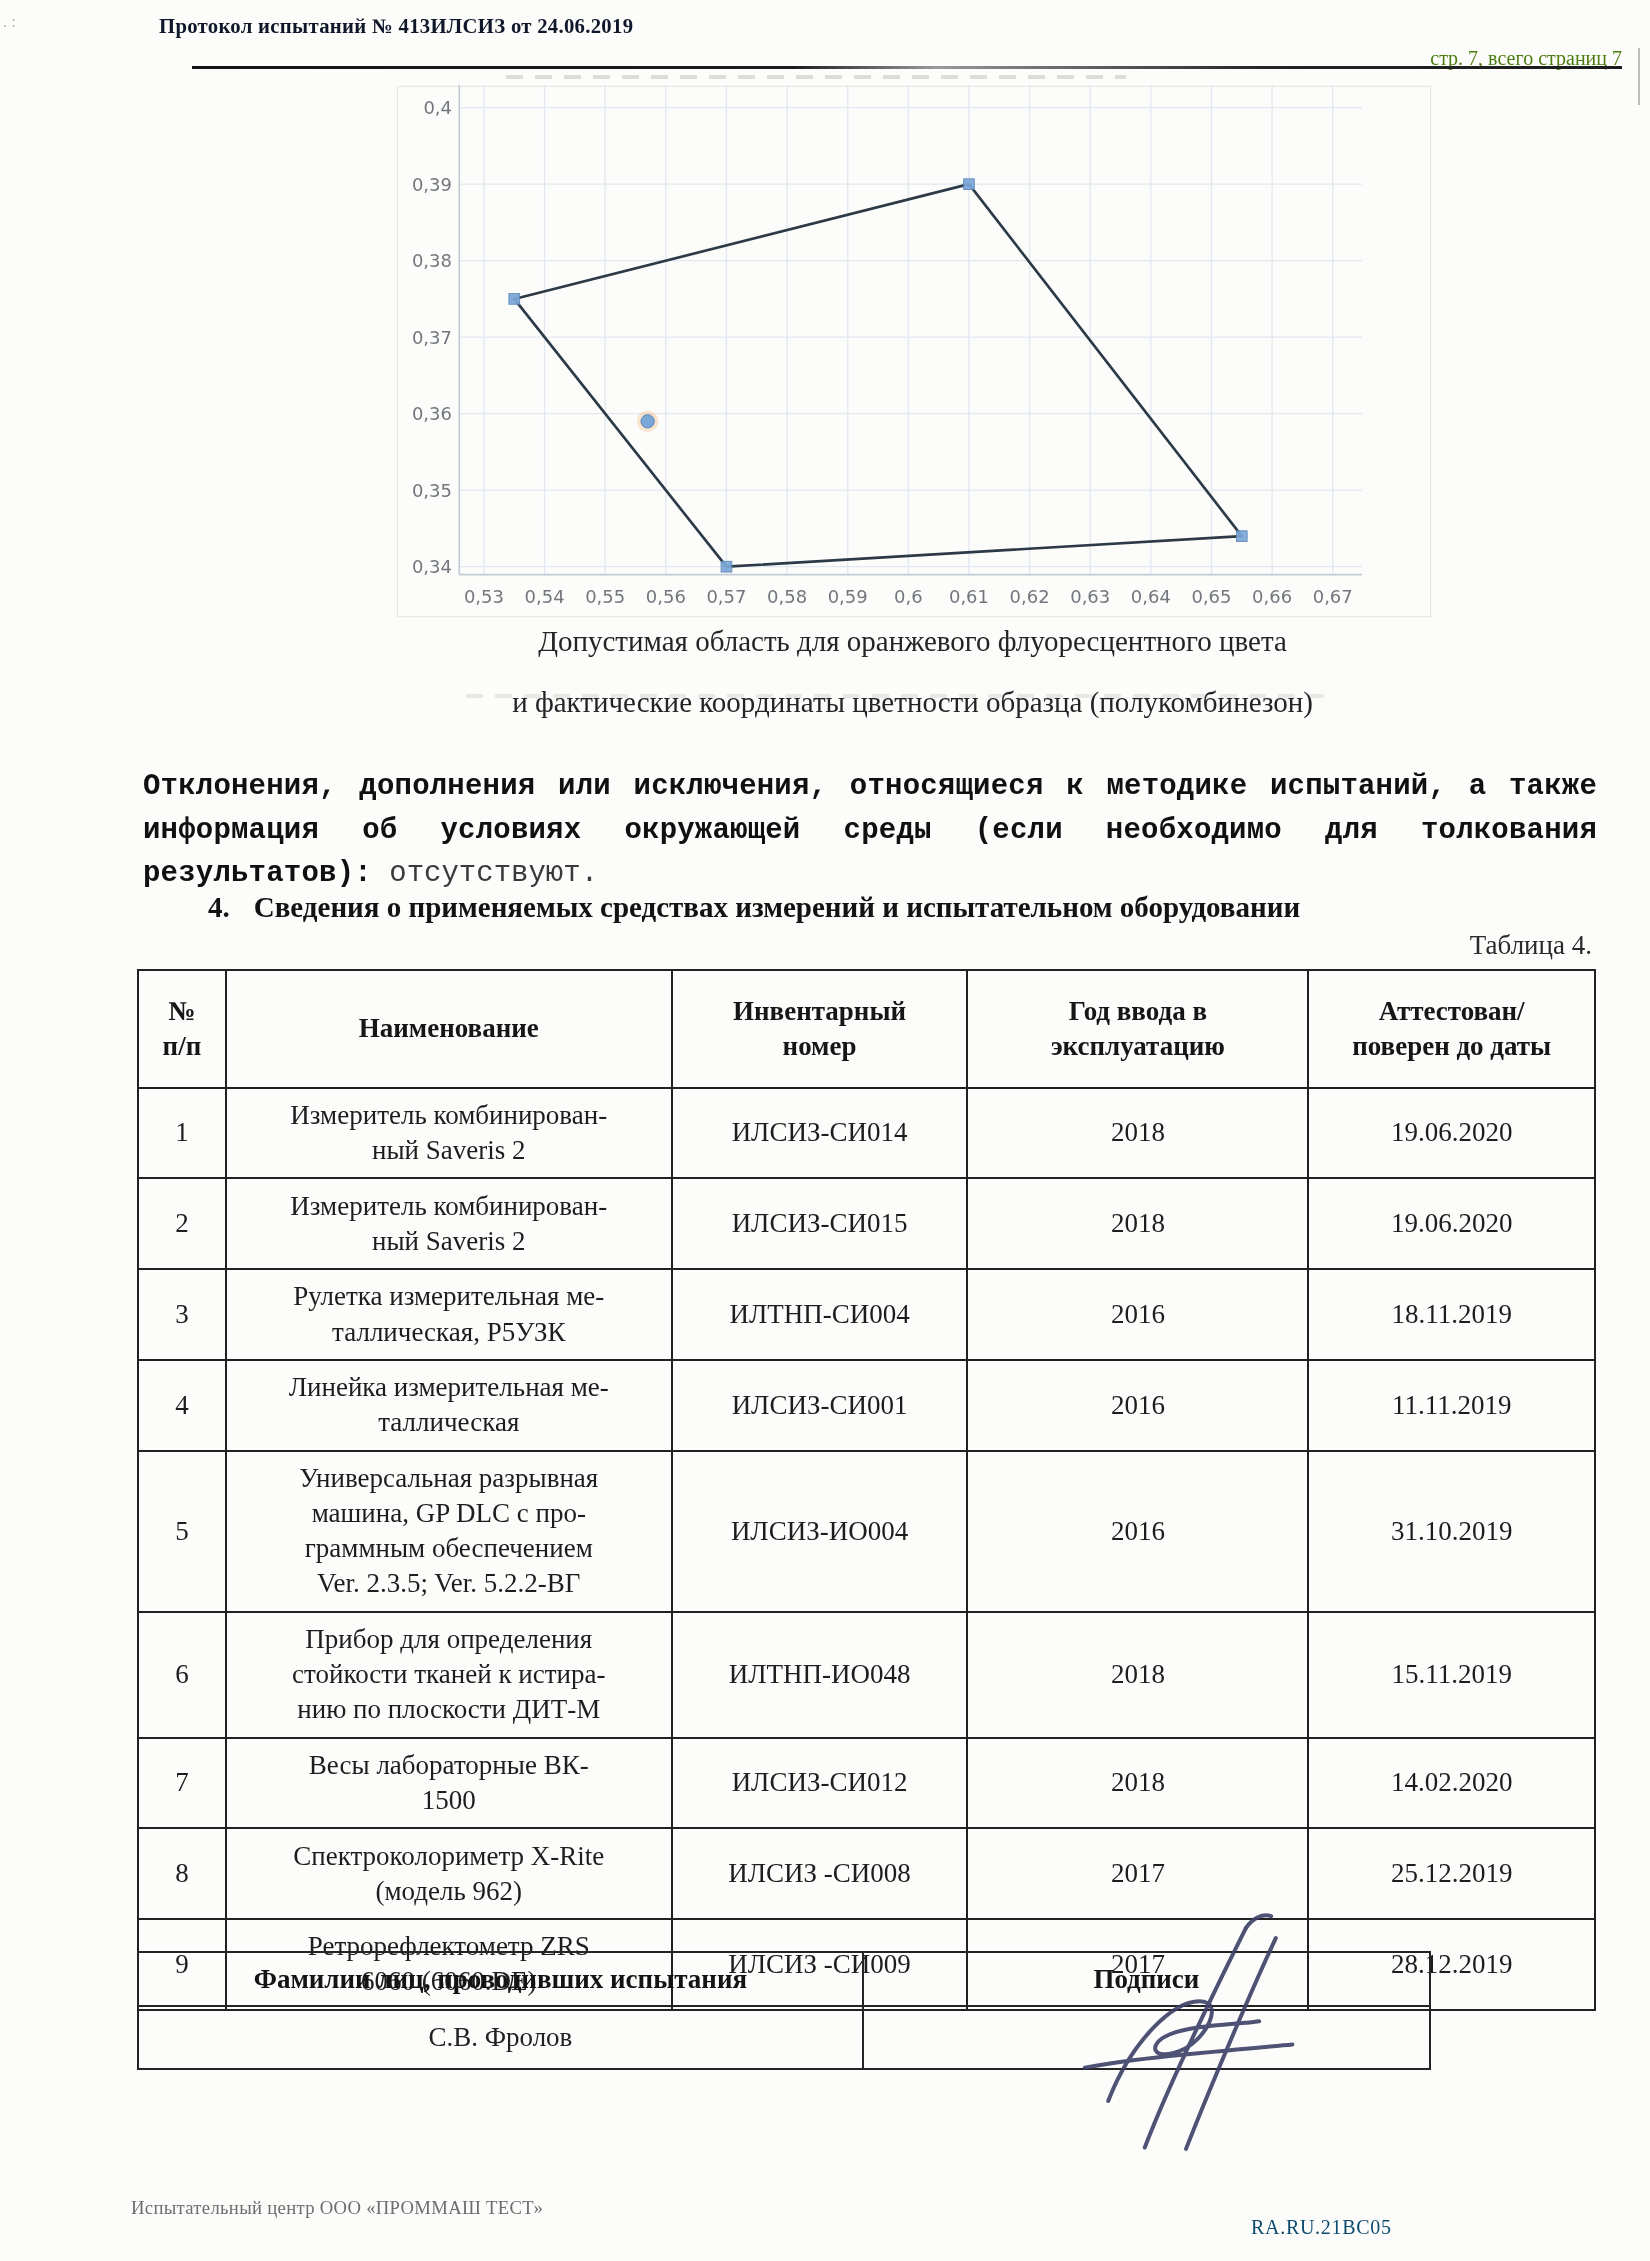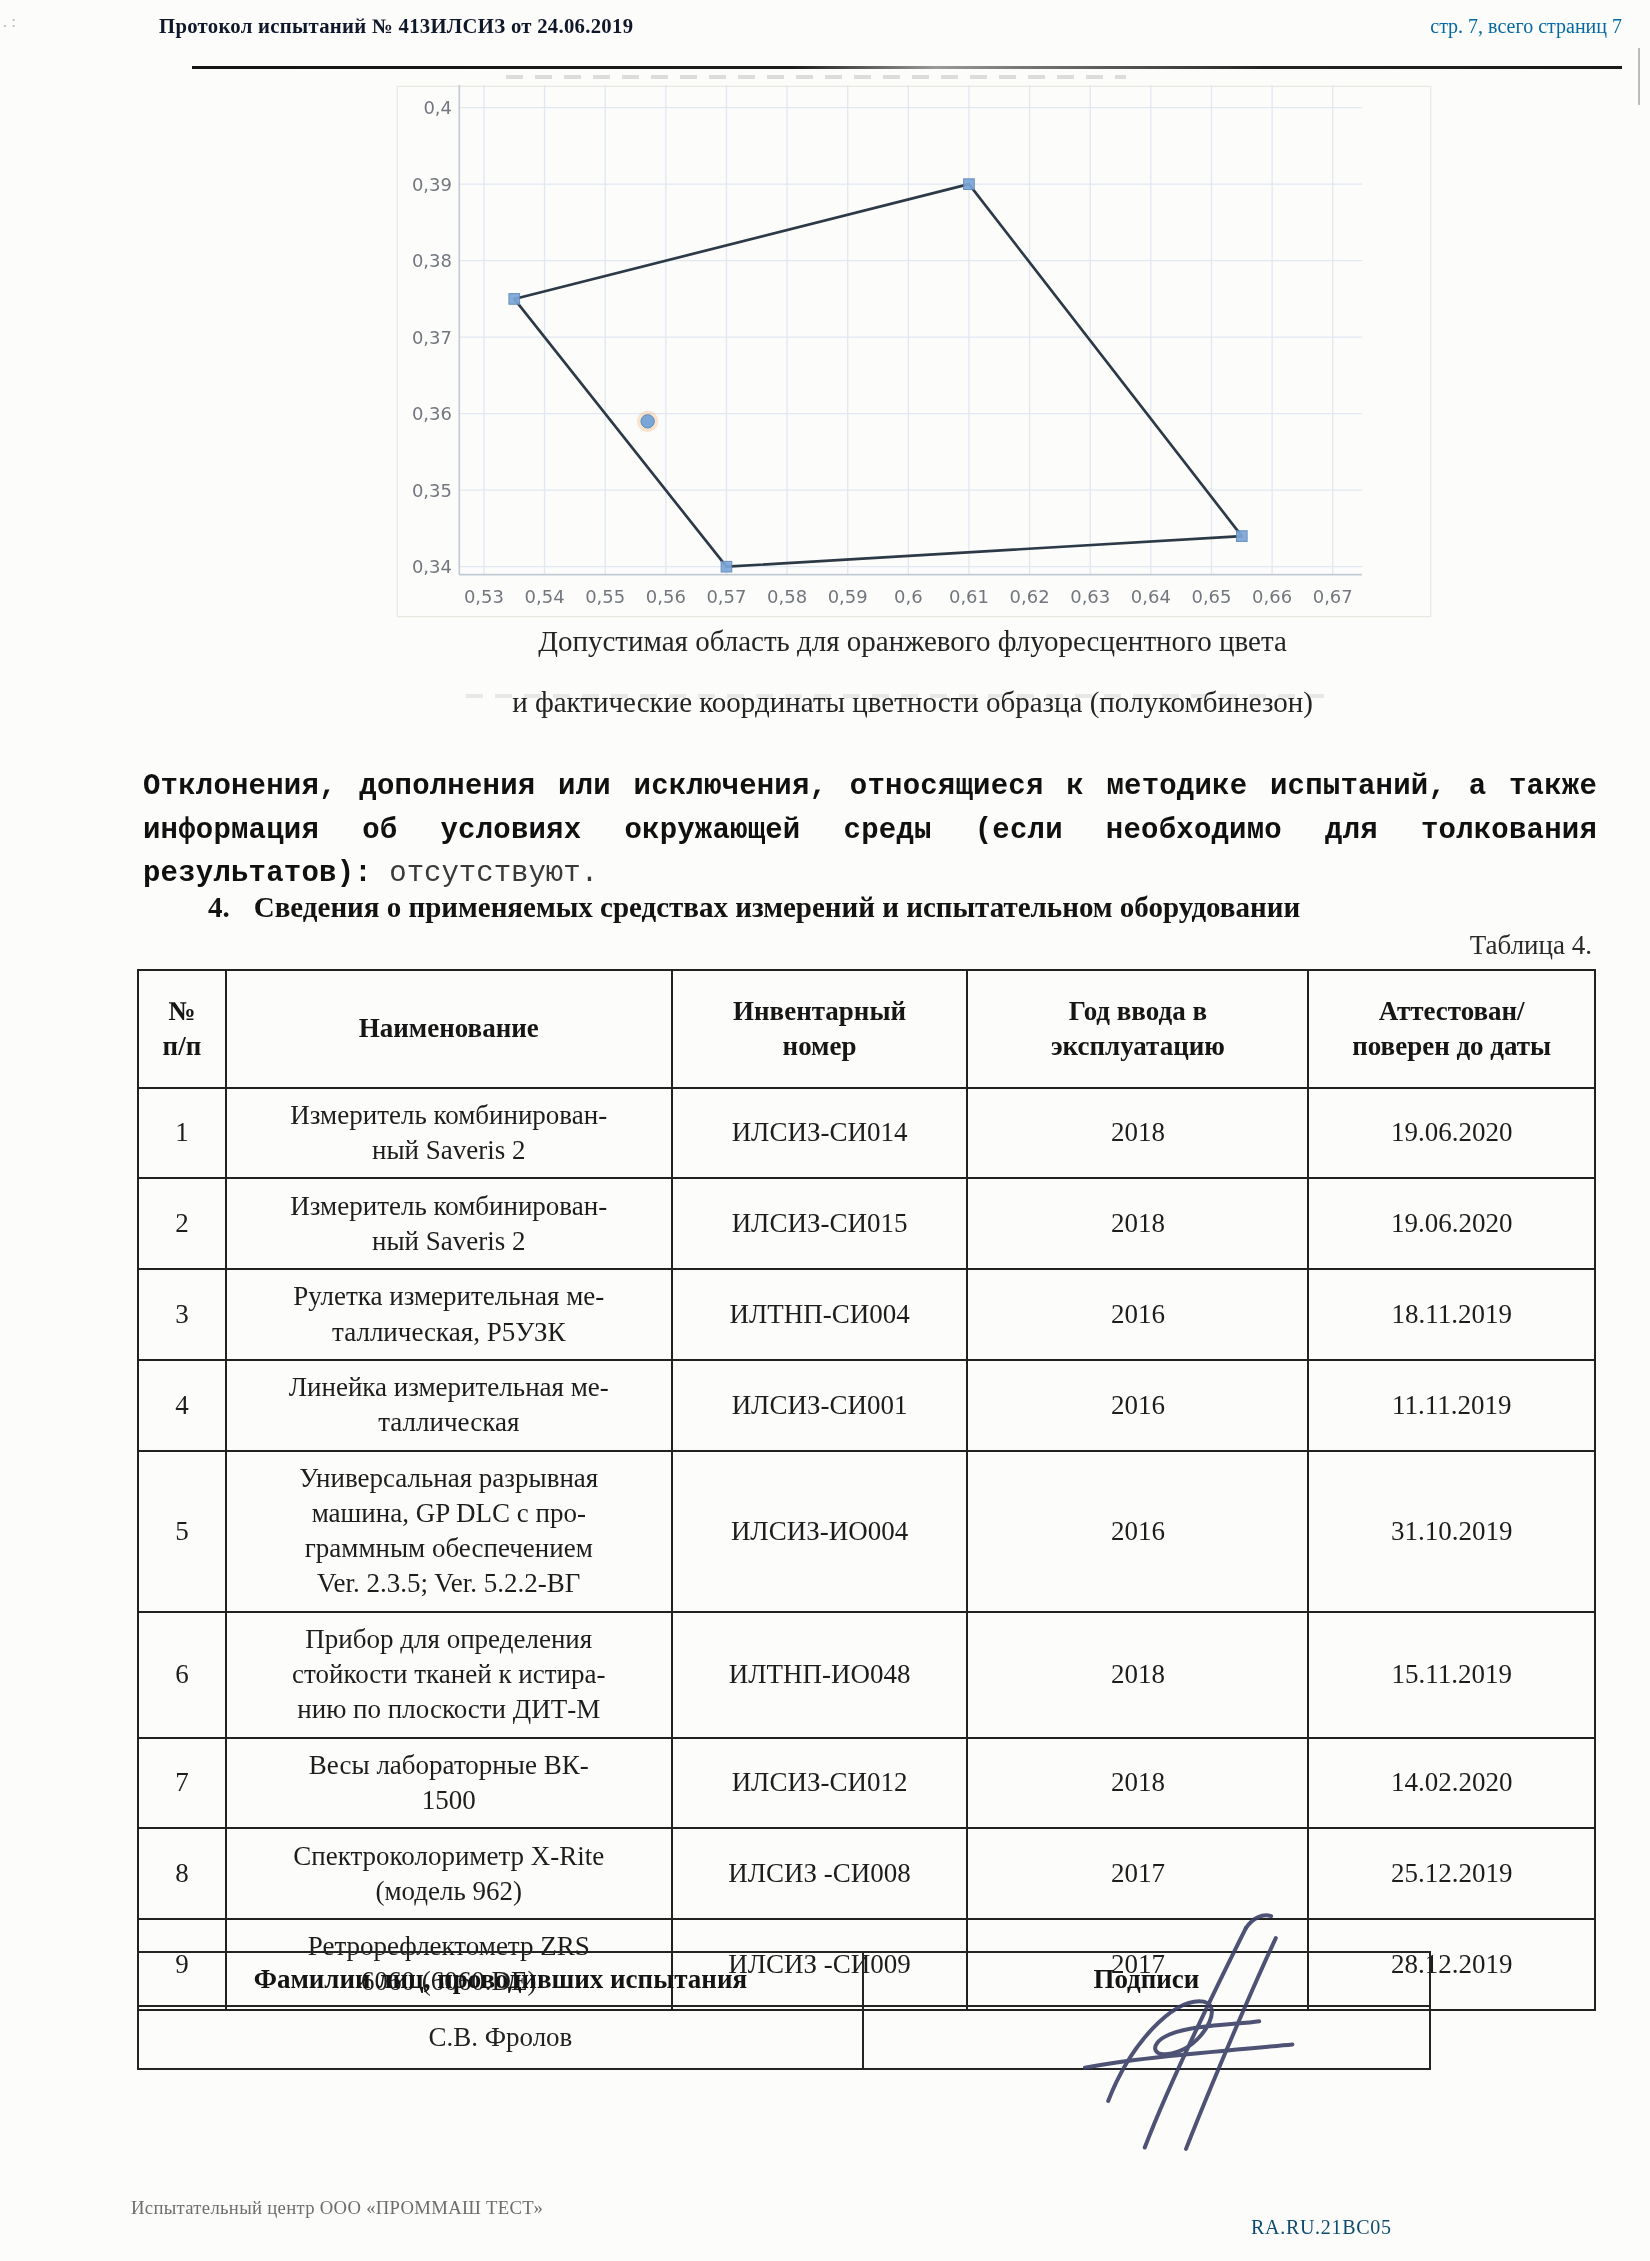--- a/index.html
+++ b/index.html
@@ -1,21 +1,21 @@
 <!DOCTYPE html>
 <html style="font-size:10.7px"><head>
 <meta charset="utf-8">
 <style>
   html,body{margin:0;padding:0;background:#e8e8e6;}
   .page{position:relative;width:1651px;height:2261px;background:#fcfcfa;overflow:hidden;
         font-family:"Liberation Serif","DejaVu Serif",serif;color:#1f1f1f;}
   
   .hdr{position:absolute;top:14.7px;left:159px;width:1463px;display:flex;justify-content:space-between;}
   .hdr .hl{font-size:20.7px;font-weight:600;color:#0f172a;letter-spacing:0.3px;}
-  .hdr .hr{font-size:20px;color:#0369a1;}
+  .hdr .hr{font-size:20px;color:#4d7c0f;margin-top:32px;}
   .hdr-line{position:absolute;top:66px;left:192px;width:1430px;height:3.3px;
             background:linear-gradient(to right,#151515 0%,#1c1c1c 42%,#9a9a9a 52%,#777 58%,#242424 75%,#1a1a1a 100%);}
   
   .art-colon{position:absolute;left:2.7px;top:12px;color:#8d8d8d;font-size:17.3px;opacity:.6;}
   .art-edge{position:absolute;right:10.7px;top:48px;width:2.7px;height:57px;background:#6f6f6f;opacity:.45;}
   .smudge{position:absolute;height:4px;opacity:.28;
           background:repeating-linear-gradient(to right,#8a8a8a 0 17.3px,transparent 17.3px 29px);}
   .sm1{left:506px;top:75px;width:620px;}
   .sm2{left:466px;top:694px;width:866px;opacity:.18;}
   

